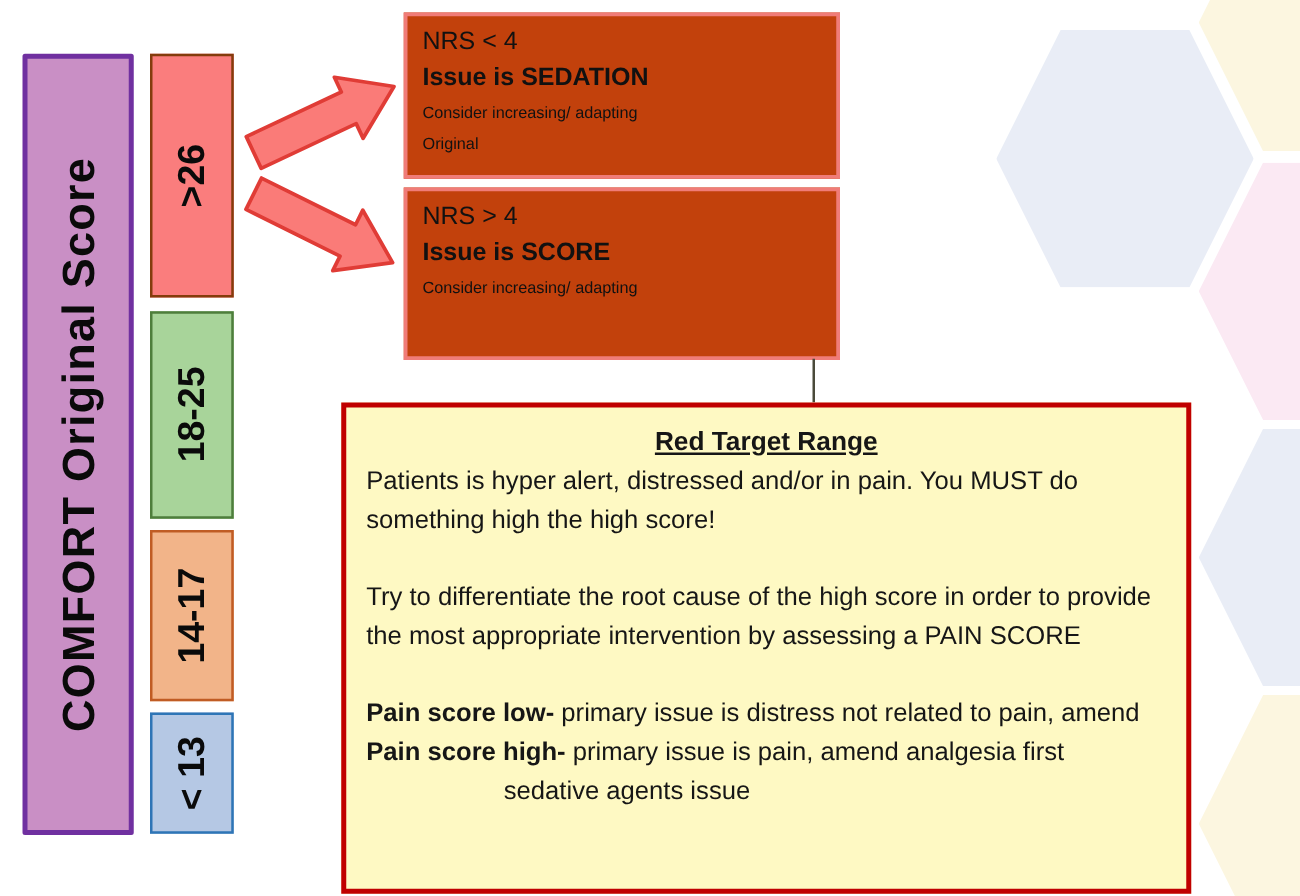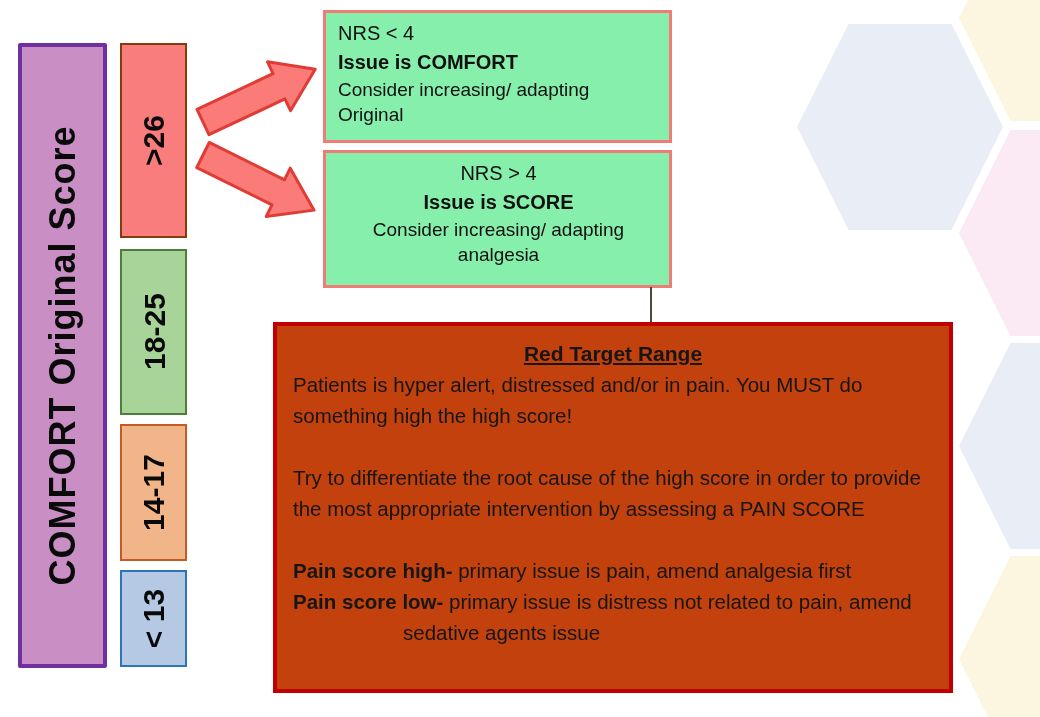--- a/index.html
+++ b/index.html
@@ -31,34 +31,34 @@
   .range-green .vlabel{width:162px;height:63px;left:-49px;top:49px;}
   .range-orange{top:424px;height:133px;background:#F2B489;border:2px solid #C05C24;}
   .range-orange .vlabel{width:133px;height:63px;left:-35px;top:35px;}
   .range-blue{top:570px;height:93px;background:#B5C8E4;border:2px solid #2E75B6;}
   .range-blue .vlabel{width:93px;height:63px;left:-15px;top:15px;}
 
   
   .arrows{position:absolute;left:190px;top:45px;width:140px;height:190px;}
 
   
-  .nrs-box{position:absolute;left:323px;width:321px;background:#86efac;
+  .nrs-box{position:absolute;left:323px;width:321px;background:#c2410c;
     border:3px solid #F07C78;padding:6px 10px 0 12px;box-sizing:content-box;}
   .nrs-1{top:10px;height:121px;}
-  .nrs-2{top:150px;height:126px;text-align:center;}
+  .nrs-2{top:150px;height:126px;}
   .nrs-line1{font-size:20px;line-height:29px;}
   .nrs-line2{font-size:20px;line-height:29px;font-weight:bold;}
-  .nrs-line3,.nrs-line4{font-size:19px;line-height:25px;}
+  .nrs-line3,.nrs-line4{font-size:13px;line-height:25px;}
 
   
   .connector{position:absolute;left:650px;top:287px;width:2px;height:35px;background:#4b4b3b;}
 
   
   .red-box{position:absolute;left:273px;top:322px;width:640px;height:341px;
-    background:#c2410c;border:4px solid #C00000;padding:12px 16px 10px 16px;
+    background:#fef9c3;border:4px solid #C00000;padding:12px 16px 32px 16px;
     font-size:20.5px;line-height:31px;color:#161616;}
   .red-box .title{text-align:center;font-weight:bold;text-decoration:underline;font-size:21px;}
   .red-box .spacer{height:31px;}
   .pain-line{white-space:nowrap;}
   .pain-cont{padding-left:110px;}
   .b{font-weight:bold;}
 </style>
 </head>
 <body>
 
@@ -91,38 +91,37 @@
     <g>
       <path d="M0,-14 L84,-14 L84,-27 L124,0 L84,27 L84,14 L0,14 Z" transform="translate(13,77) rotate(-25.2)" fill="#FA7B78" stroke="#E03C36" stroke-width="3" stroke-linejoin="round"></path>
     </g>
     <g>
       <path d="M0,-14 L84,-14 L84,-27 L124,0 L84,27 L84,14 L0,14 Z" transform="translate(13,110) rotate(26.4)" fill="#FA7B78" stroke="#E03C36" stroke-width="3" stroke-linejoin="round"></path>
     </g>
   </svg>
 
   <div class="nrs-box nrs-1">
     <div class="nrs-line1">NRS &lt; 4</div>
-    <div class="nrs-line2">Issue is COMFORT</div>
+    <div class="nrs-line2">Issue is SEDATION</div>
     <div class="nrs-line3">Consider increasing/ adapting</div>
     <div class="nrs-line4">Original</div>
   </div>
 
   <div class="nrs-box nrs-2">
     <div class="nrs-line1">NRS &gt; 4</div>
     <div class="nrs-line2">Issue is SCORE</div>
     <div class="nrs-line3">Consider increasing/ adapting</div>
-    <div class="nrs-line4">analgesia</div>
   </div>
 
   <div class="connector"></div>
 
   <div class="red-box">
     <div class="title">Red Target Range</div>
     <div>Patients is hyper alert, distressed and/or in pain. You MUST do something high the high score!</div>
     <div class="spacer"></div>
     <div>Try to differentiate the root cause of the high score in order to provide the most appropriate intervention by assessing a PAIN SCORE</div>
     <div class="spacer"></div>
+    <div class="pain-line"><span class="b">Pain score low-</span><span> primary issue is distress not related to pain, amend</span></div>
     <div class="pain-line"><span class="b">Pain score high-</span><span> primary issue is pain, amend analgesia first</span></div>
-    <div class="pain-line"><span class="b">Pain score low-</span><span> primary issue is distress not related to pain, amend</span></div>
     <div class="pain-cont">sedative agents issue</div>
   </div>
 
 </div>
 
 </body></html>

